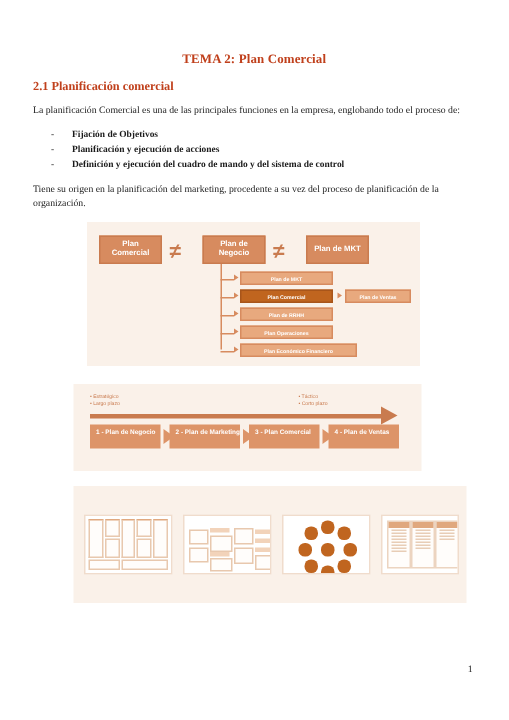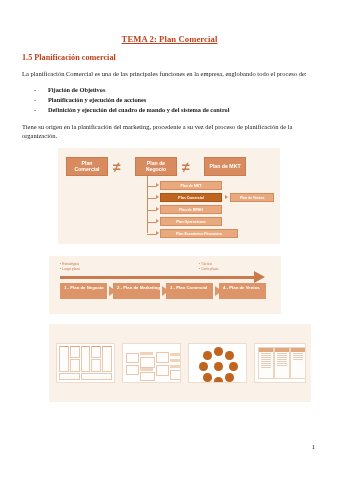--- a/index.html
+++ b/index.html
@@ -27,21 +27,20 @@
   }
 
   
   .doc-title {
     text-align: center;
     color: #c0401c;
     font-weight: bold;
     font-size: 8.6px;
     letter-spacing: 0.1px;
     margin: 0 0 9px 0;
-    text-decoration: underline;
   }
   .section-heading {
     color: #c0401c;
     font-weight: bold;
     font-size: 8.2px;
     margin: 0 0 7px 0;
   }
   .para {
     font-size: 6.5px;
     line-height: 1.45;
@@ -282,21 +281,21 @@
   }
 </style>
 </head>
 <body>
 
 <div class="page">
   <div class="content">
 
     <div class="doc-title">TEMA 2:  Plan Comercial</div>
 
-    <div class="section-heading">1.5 Planificación comercial</div>
+    <div class="section-heading">2.1 Planificación comercial</div>
 
     <p class="para">La planificación Comercial es una de las principales funciones en la empresa, englobando todo el proceso de:</p>
 
     <ul class="bullet-list">
       <li><span class="dash">-</span><span>Fijación de Objetivos</span></li>
       <li><span class="dash">-</span><span>Planificación y ejecución de acciones</span></li>
       <li><span class="dash">-</span><span>Definición y ejecución del cuadro de mando y del sistema de control</span></li>
     </ul>
 
     <p class="para">Tiene su origen en la planificación del marketing, procedente a su vez del proceso de planificación de la organización.</p>

